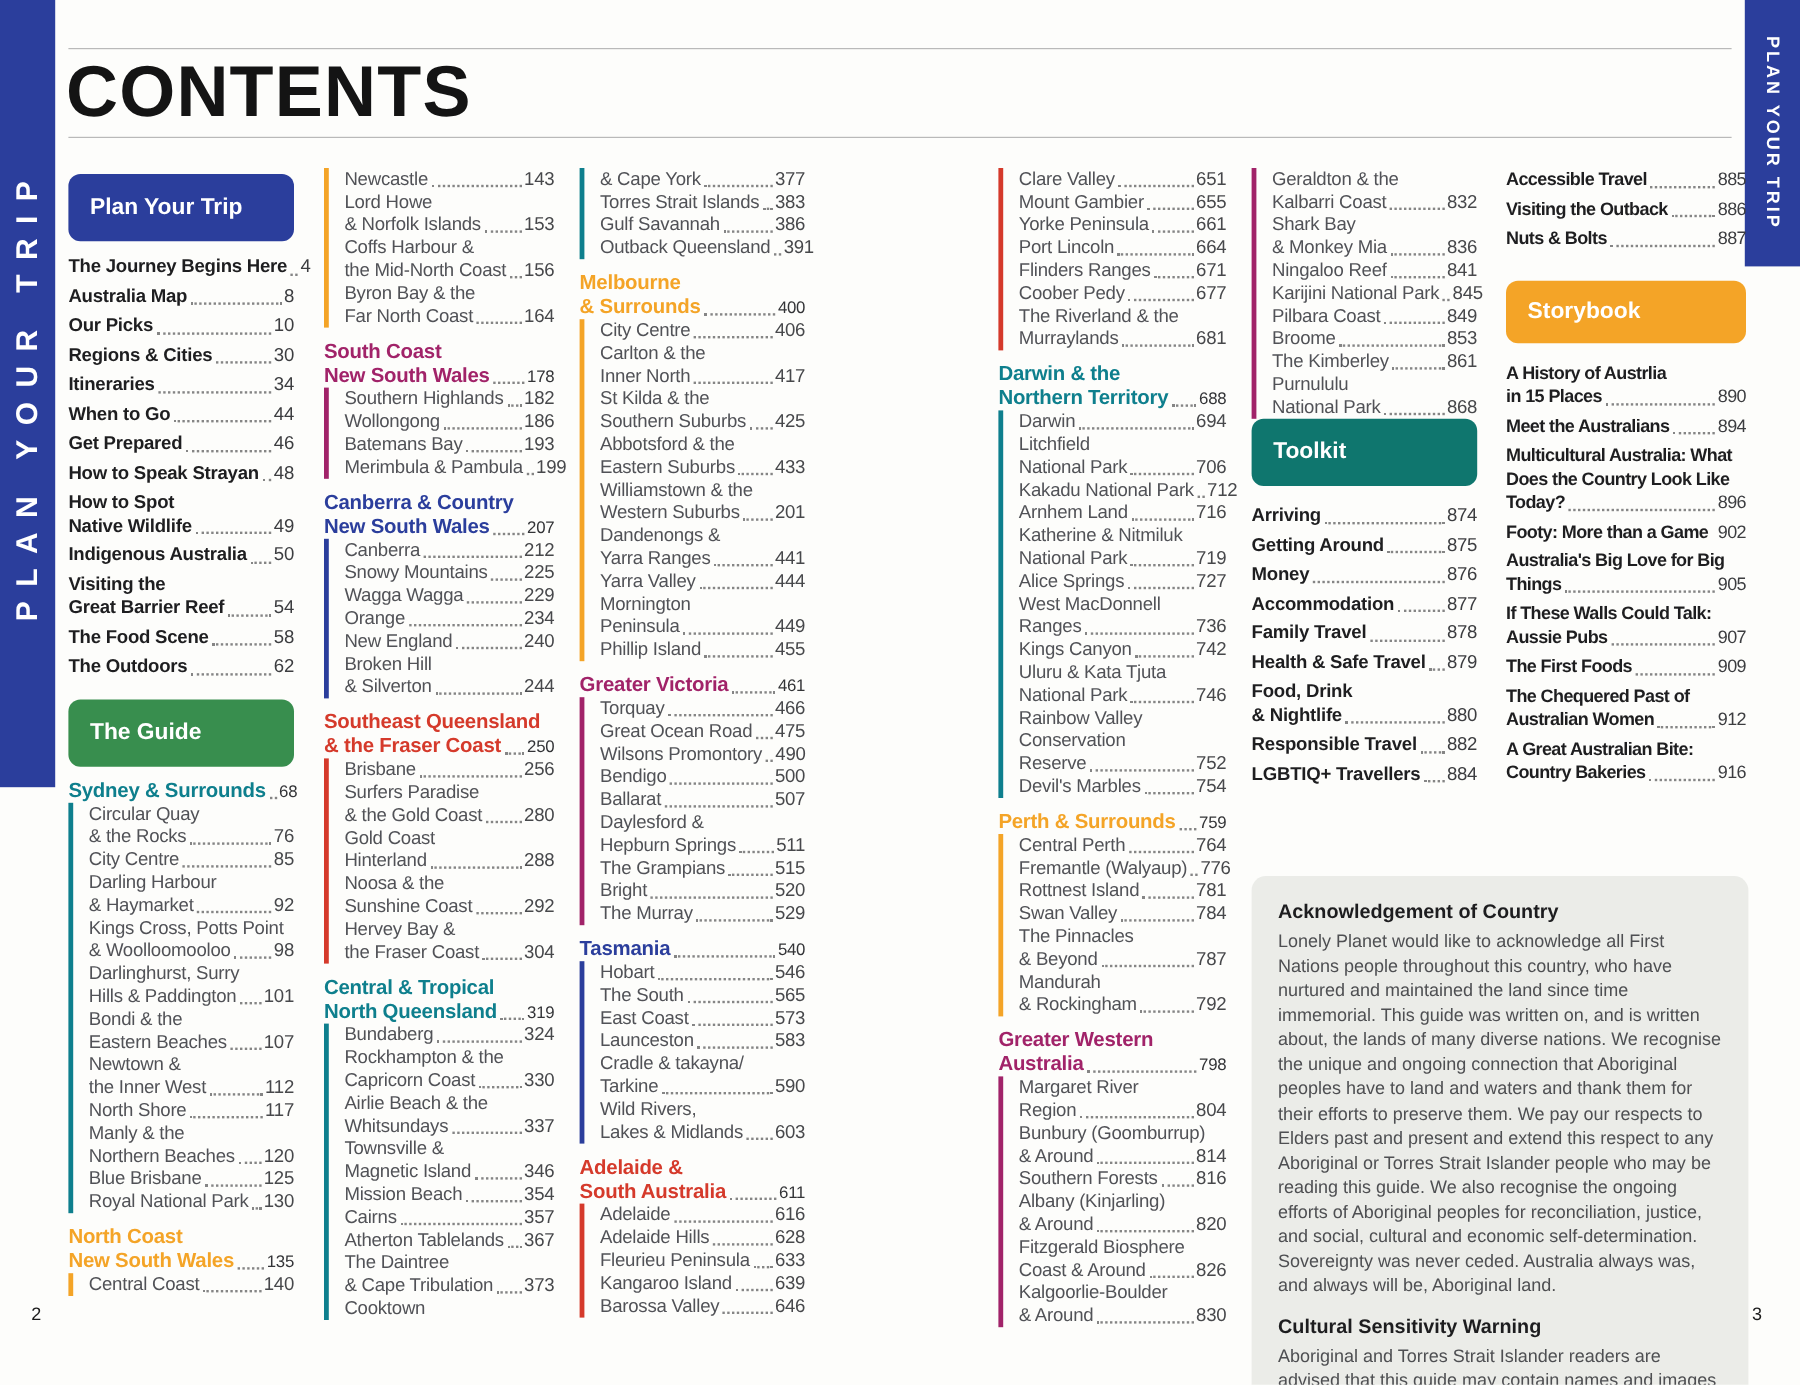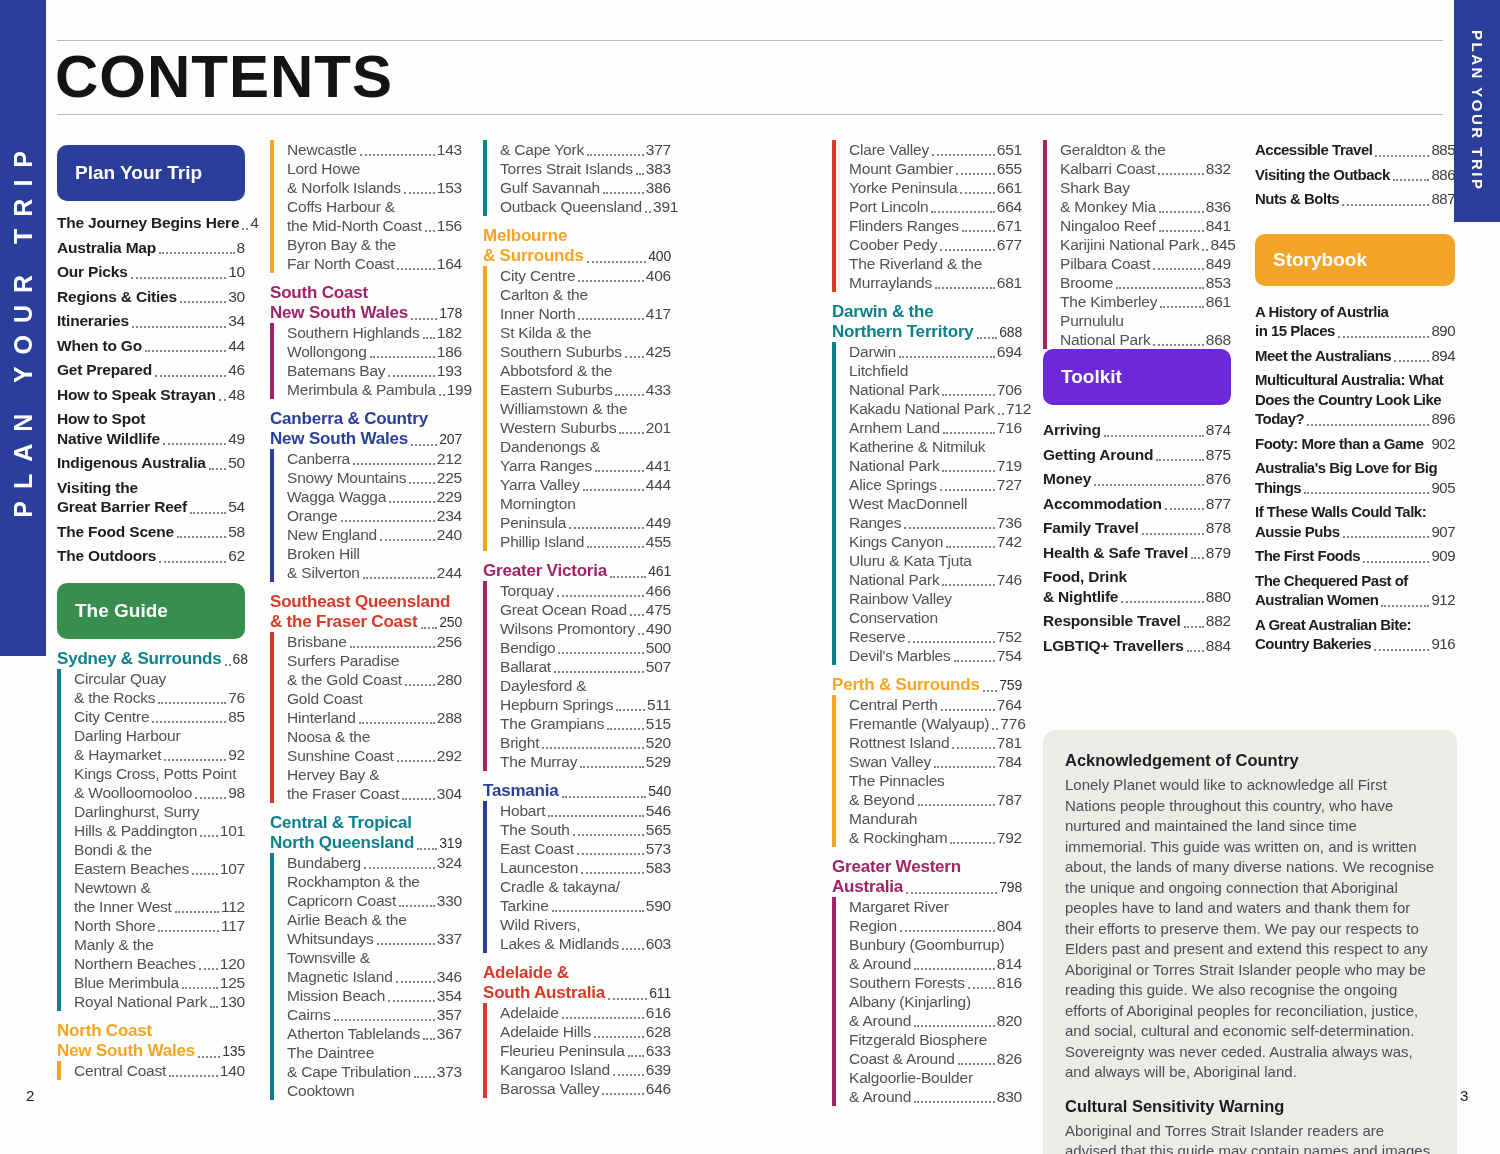--- a/index.html
+++ b/index.html
@@ -273,21 +273,21 @@
             <span class="label">Manly &amp; the</span>
           </div>
           <div class="line">
             <span class="label">Northern Beaches</span>
             <span class="dots"></span>
             <span class="num">120</span>
           </div>
         </div>
         <div class="item">
           <div class="line">
-            <span class="label">Blue Merimbula</span>
+            <span class="label">Blue Brisbane</span>
             <span class="dots"></span>
             <span class="num">125</span>
           </div>
         </div>
         <div class="item">
           <div class="line">
             <span class="label">Royal National Park</span>
             <span class="dots"></span>
             <span class="num">130</span>
           </div>
@@ -1282,21 +1282,21 @@
             <span class="label">Purnululu</span>
           </div>
           <div class="line">
             <span class="label">National Park</span>
             <span class="dots"></span>
             <span class="num">868</span>
           </div>
         </div>
       </div>
     </div>
-    <div class="box box-toolkit" style="background: #6d28d9;">
+    <div class="box box-toolkit" style="background: #0f766e;">
       <span>Toolkit</span>
     </div>
     <div class="plain">
       <div class="item">
         <div class="line">
           <span class="label">Arriving</span>
           <span class="dots"></span>
           <span class="num">874</span>
         </div>
       </div>

